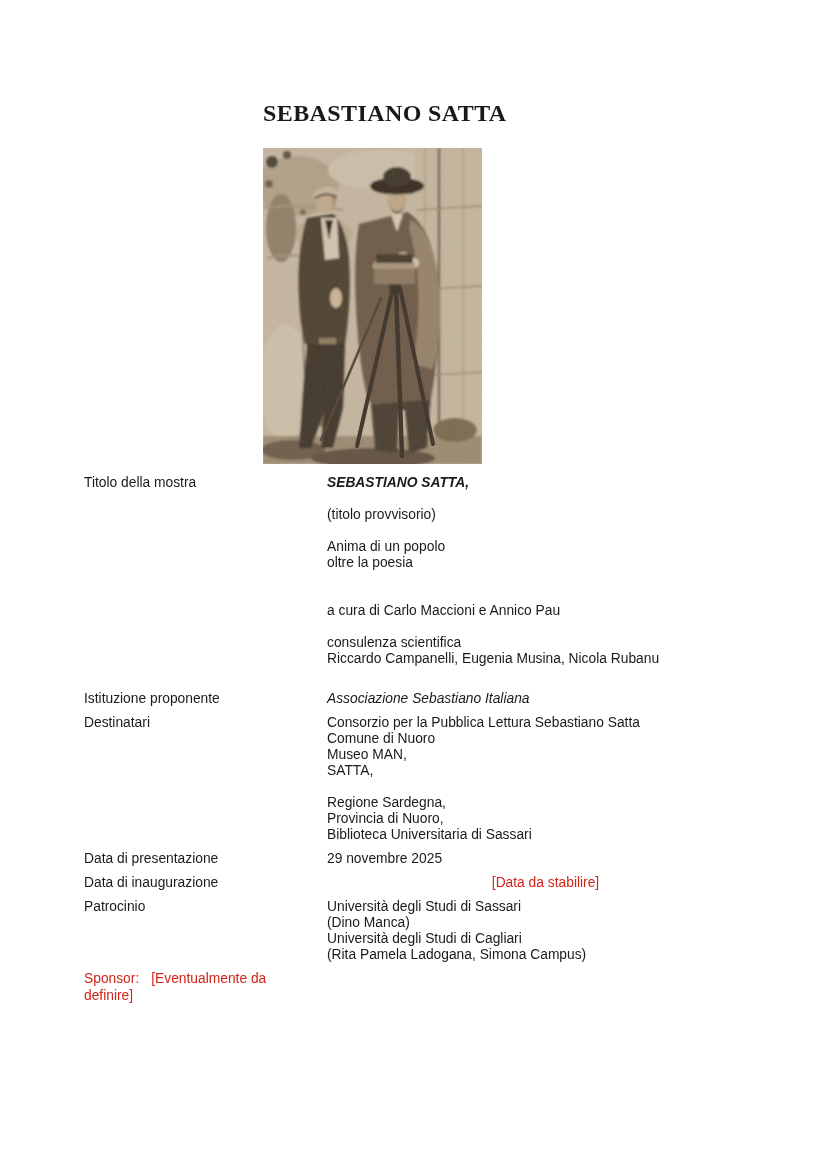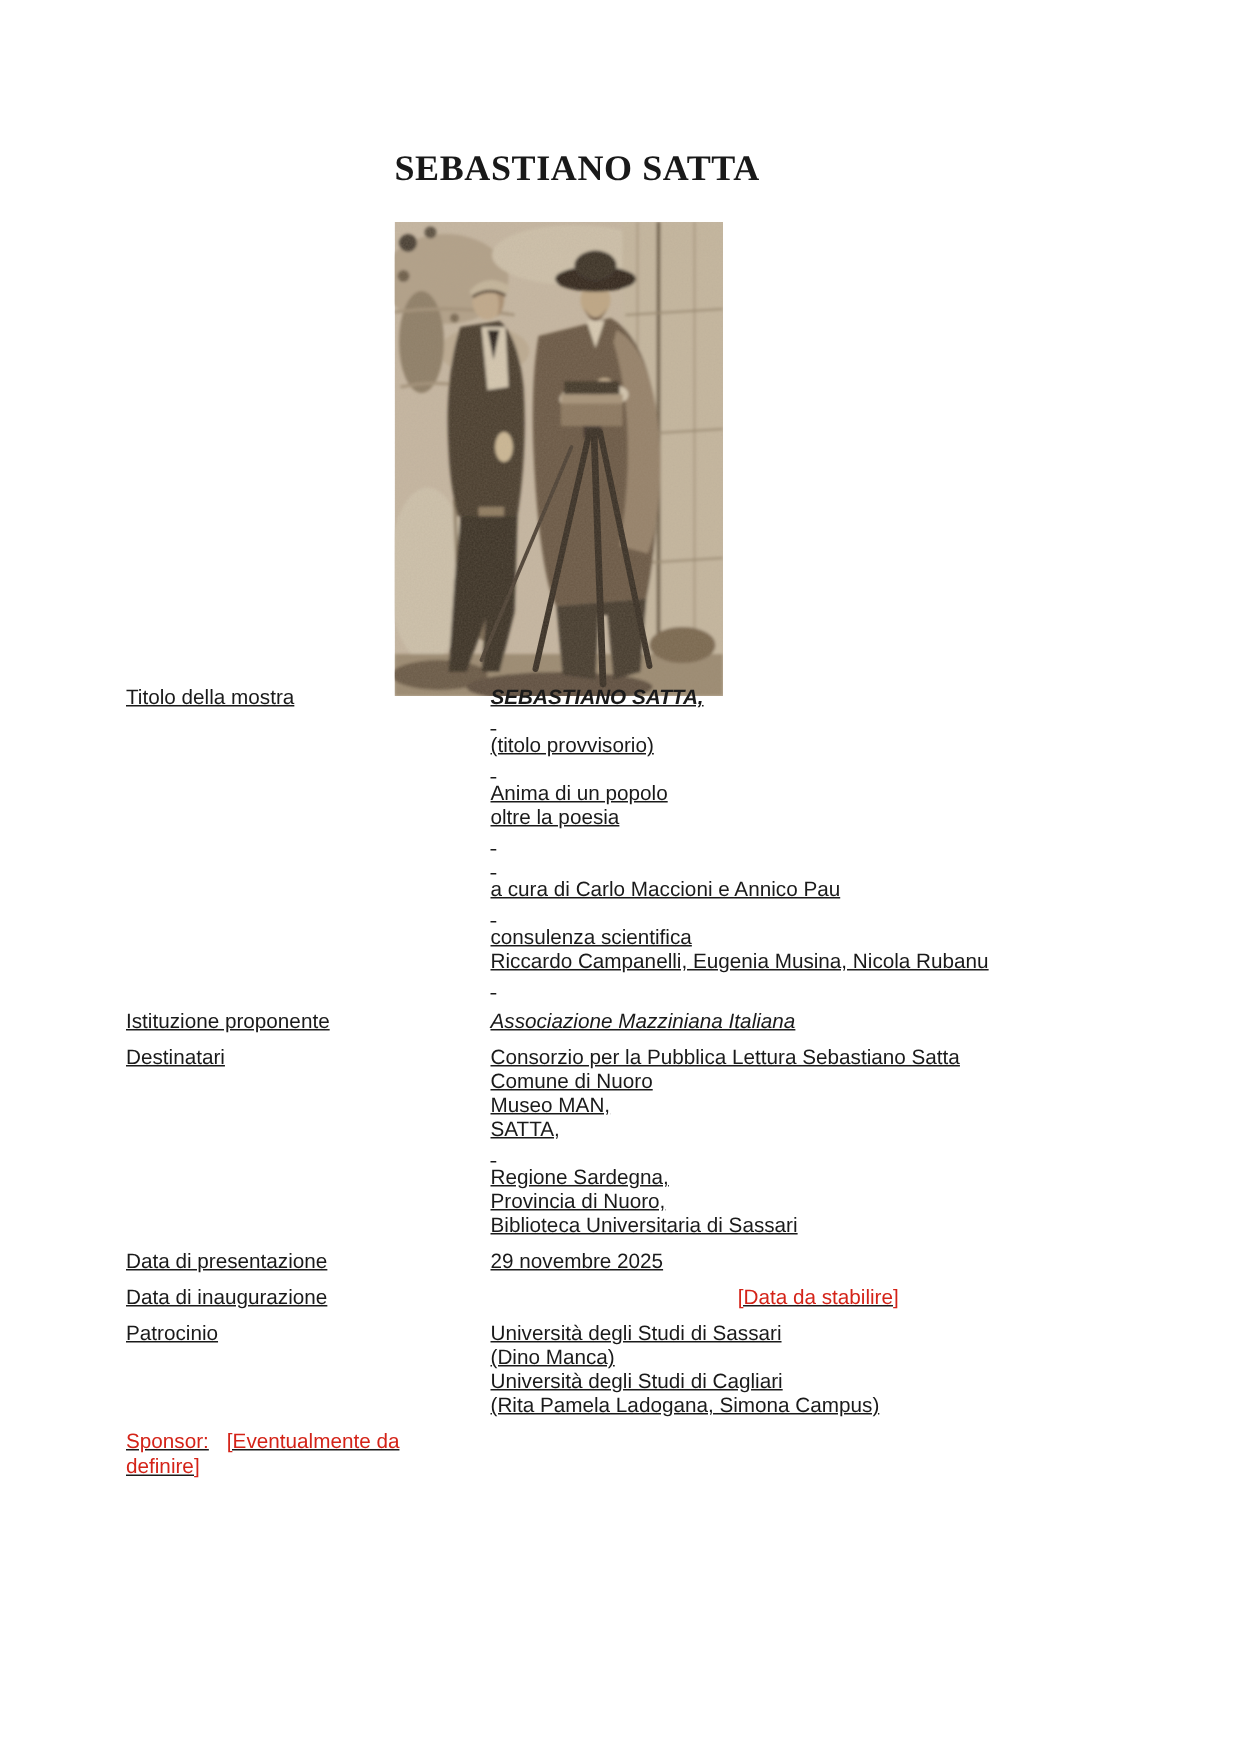--- a/index.html
+++ b/index.html
@@ -16,21 +16,21 @@
     display:flex;flex-direction:column;align-items:flex-start;margin-top:44px;
   }
   h1.doc-title{
     margin:0;
     font-family:"Liberation Serif","DejaVu Serif",serif;
     font-size:24px;font-weight:700;line-height:26px;
     letter-spacing:0.4px;white-space:nowrap;color:#191919;
   }
   .photo{margin-top:22px;width:219px;height:316px;overflow:hidden;}
   .photo svg{display:block;}
-  .content{position:absolute;left:84px;top:457px;width:680px;text-decoration:underline;}
+  .content{position:absolute;left:84px;top:475px;width:680px;}
   .section-row{display:grid;grid-template-columns:243px 1fr;margin-bottom:8px;}
   .label,.line{font-size:13.8px;line-height:16px;}
   .value{min-width:0;}
   .bold-italic{font-weight:700;font-style:italic;}
   .italic{font-style:italic;}
   .red{color:var(--red,#d42318);text-align:center;}
   .sponsor{
     width:198px;margin-top:1px;
     font-size:13.8px;line-height:16.5px;
     color:var(--red,#d42318);
@@ -148,21 +148,21 @@
             <div class="line">a cura di Carlo Maccioni e Annico Pau</div>
             <div class="line">&nbsp;</div>
             <div class="line">consulenza scientifica</div>
             <div class="line">Riccardo Campanelli, Eugenia Musina, Nicola Rubanu</div>
             <div class="line">&nbsp;</div>
           </div>
         </div>
         <div class="section-row">
           <div class="label">Istituzione proponente</div>
           <div class="value">
-            <div class="line italic">Associazione Mazziniana Italiana</div>
+            <div class="line italic">Associazione Sebastiano Italiana</div>
           </div>
         </div>
         <div class="section-row">
           <div class="label">Destinatari</div>
           <div class="value">
             <div class="line">Consorzio per la Pubblica Lettura Sebastiano Satta</div>
             <div class="line">Comune di Nuoro</div>
             <div class="line">Museo MAN,</div>
             <div class="line">SATTA,</div>
             <div class="line">&nbsp;</div>

